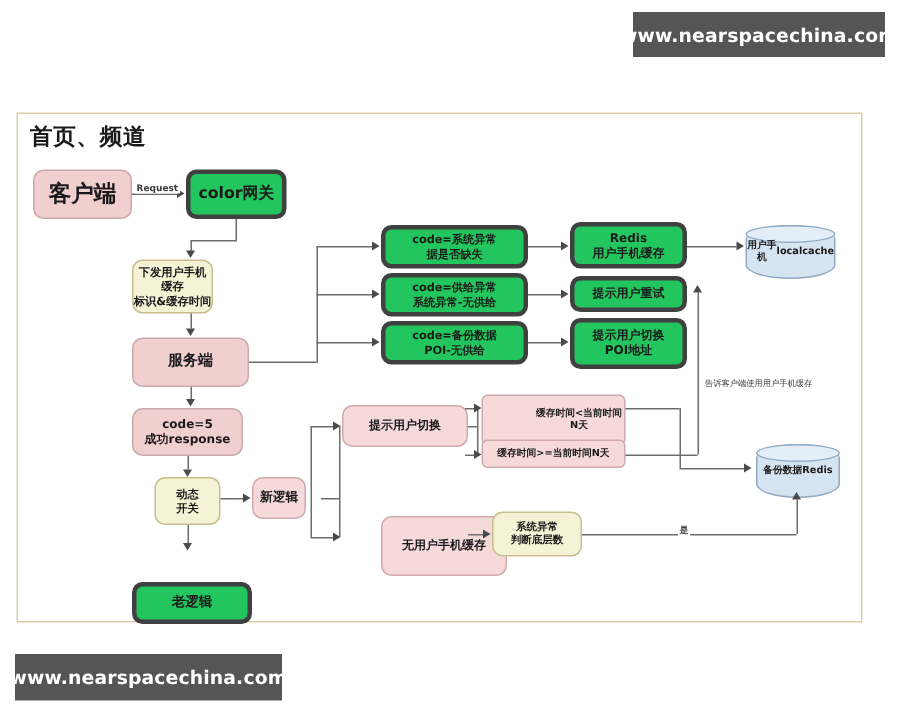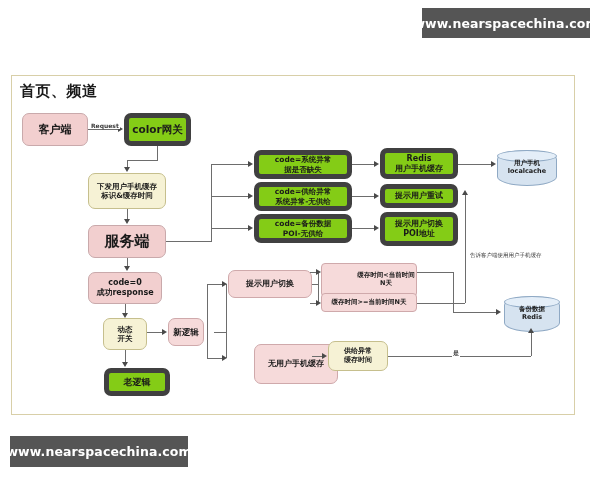--- a/index.html
+++ b/index.html
@@ -71,34 +71,34 @@
   }
   .pink {
     background: #f2cfcf;
     border: 1px solid #c9a9ab;
   }
   .pink-light {
     background: #f6dada;
     border: 1px solid #cfa9ab;
   }
   .white {
-    background: #84cc16;
-    border: 5px solid #404040;
+    background: #22c55e;
+    border: 3px solid #404040;
   }
   .yellow {
     background: #f6f2d5;
     border: 1px solid #c6bf8d;
   }
   .cyl {
     position: absolute;
     background: #d6e3f0;
     border: 1px solid #8fa9c4;
     border-radius: 50% / 26%;
     display: flex;
-    flex-direction: column;
+    flex-direction: row;
     align-items: center;
     justify-content: center;
     text-align: center;
     line-height: 1.2;
     color: #1a1a1a;
     font-weight: bold;
   }
   .cyl::before {
     content: "";
     position: absolute;
@@ -158,34 +158,34 @@
 </style>
 </head>
 <body>
 
 <div class="watermark" id="wm-top">www.nearspacechina.com</div>
 <div class="watermark" id="wm-bottom">www.nearspacechina.com</div>
 
 <div id="frame"></div>
 <div id="frame-title">首页、频道</div>
 
-<div class="node pink" style="left:22px; top:113px; width:66px; height:33px; font-size:11px;">
+<div class="node pink" style="left:22px; top:113px; width:66px; height:33px; font-size:15px;">
   <span>客户端</span>
 </div>
 
 <div class="node white" style="left:124px; top:113px; width:67px; height:33px; font-size:10.5px;">
   <span>color网关</span>
 </div>
 
-<div class="node yellow" style="left:88px; top:173px; width:78px; height:36px; font-size:7.5px;text-align:right;">
+<div class="node yellow" style="left:88px; top:173px; width:54px; height:36px; font-size:7.5px;">
   <span>下发用户手机缓存</span>
   <span>标识&amp;缓存时间</span>
 </div>
 
-<div class="node pink" style="left:88px; top:225px; width:78px; height:33px; font-size:15px;">
+<div class="node pink" style="left:88px; top:225px; width:78px; height:33px; font-size:10px;">
   <span>服务端</span>
 </div>
 
 <div class="node white" style="left:254px; top:150px; width:98px; height:29px; font-size:7.5px;">
   <span>code=系统异常</span>
   <span>据是否缺失</span>
 </div>
 
 <div class="node white" style="left:254px; top:182px; width:98px; height:29px; font-size:7.5px;">
   <span>code=供给异常</span>
@@ -210,56 +210,56 @@
   <span>提示用户切换</span>
   <span>POI地址</span>
 </div>
 
 <div class="cyl" style="left:497px; top:150px; width:58px; height:34px; font-size:6.5px;">
   <span class="cyl-txt">用户手机</span>
   <span class="cyl-txt">localcache</span>
 </div>
 
 <div class="node pink" style="left:88px; top:272px; width:74px; height:32px; font-size:8px;">
-  <span>code=0</span>
+  <span>code=5</span>
   <span>成功response</span>
 </div>
 
 <div class="node yellow" style="left:103px; top:318px; width:44px; height:32px; font-size:7.5px;">
   <span>动态</span>
   <span>开关</span>
 </div>
 
 <div class="node pink-light" style="left:168px; top:318px; width:36px; height:28px; font-size:8.5px;">
   <span>新逻辑</span>
 </div>
 
-<div class="node white" style="left:88px; top:368px; width:66px; height:28px; font-size:9px;margin-left:16px;">
+<div class="node white" style="left:88px; top:388px; width:80px; height:28px; font-size:9px;">
   <span>老逻辑</span>
 </div>
 
 <div class="node pink-light" style="left:228px; top:270px; width:84px; height:28px; font-size:8px;">
   <span>提示用户切换</span>
 </div>
 
 <div class="node pink-light" style="left:228px; top:344px; width:84px; height:40px; font-size:8px;margin-left:26px;">
   <span>无用户手机缓存</span>
 </div>
 
 <div class="node pink-light" style="left:321px; top:263px; width:96px; height:34px; font-size:6.5px; border-radius:4px;padding-left:34px;">
   <span>缓存时间&lt;当前时间N天</span>
 </div>
 
 <div class="node pink-light" style="left:321px; top:293px; width:96px; height:19px; font-size:6.5px; border-radius:4px;">
   <span>缓存时间&gt;=当前时间N天</span>
 </div>
 
 <div class="node yellow" style="left:328px; top:341px; width:60px; height:30px; font-size:7px;">
-  <span>供给异常</span>
-  <span>缓存时间</span>
+  <span>系统异常</span>
+  <span>判断底层数</span>
 </div>
 
 <div class="cyl" style="left:504px; top:296px; width:54px; height:34px; font-size:6.5px;">
   <span class="cyl-txt">备份数据</span>
   <span class="cyl-txt">Redis</span>
 </div>
 
 <div class="ln lnh" style="left:88px; top:129px; width:30px;"></div>
 <div class="arw arw-r" style="left:118px; top:125.8px;"></div>
 <div class="edge-label" style="left:90px; top:122px;">Request</div>

